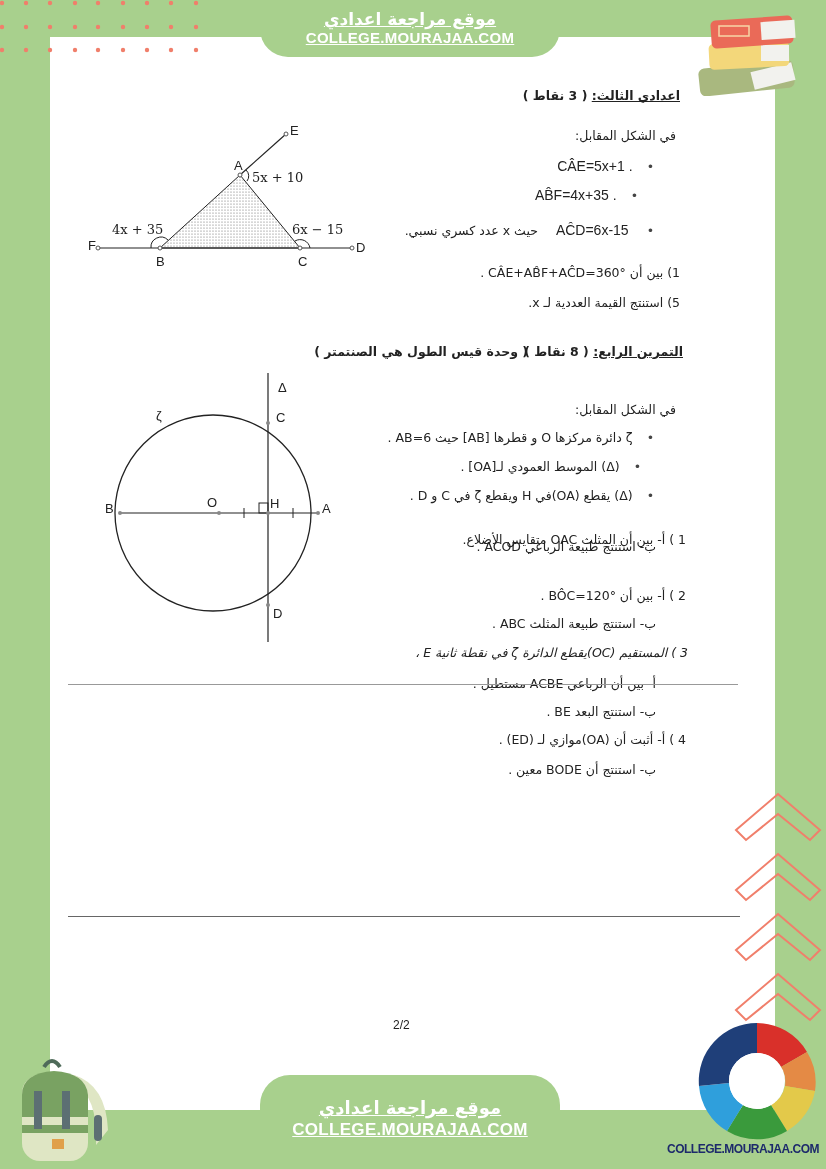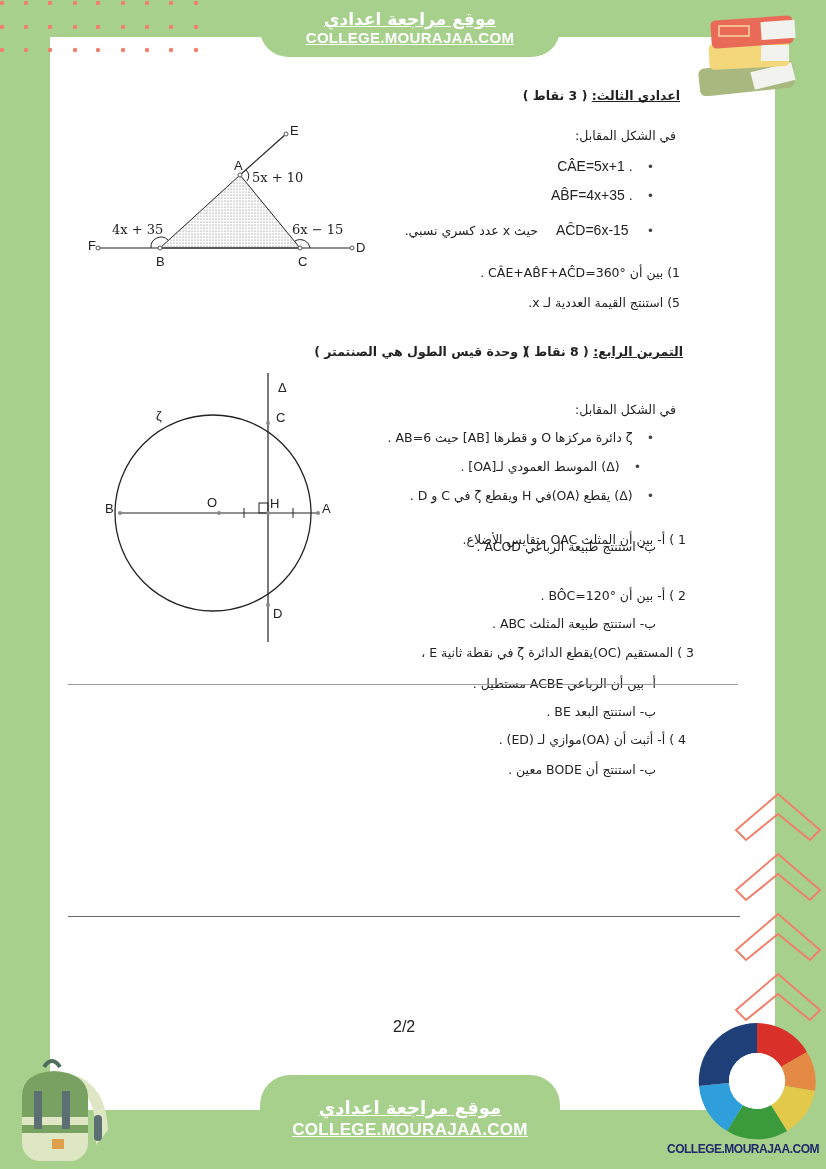--- a/index.html
+++ b/index.html
@@ -13,21 +13,21 @@
   .banner-bottom { position:absolute; left:260px; top:1075px; width:300px; height:94px; background:#a8d08d; border-radius:30px 30px 0 0; text-align:center; color:#fff; }
   .banner-bottom .ar { font-size:18px; font-weight:bold; margin-top:22px; text-decoration:underline; direction:rtl; line-height:22px; }
   .banner-bottom .en { font-family:"Liberation Sans", sans-serif; font-size:17px; font-weight:bold; text-decoration:underline; letter-spacing:0.3px; line-height:22px; }
   .bottom-strip { position:absolute; left:0; top:1110px; width:826px; height:59px; background:#a8d08d; }
   .rtl { direction:rtl; text-align:right; position:absolute; color:#222; font-family:"DejaVu Sans", sans-serif; font-size:12.5px; white-space:nowrap; }
   .title { font-weight:bold; font-size:12.5px; }
   .title u { text-decoration:underline; }
   .math { font-family:"Liberation Sans", sans-serif; font-size:14px; direction:ltr; unicode-bidi:embed; }
   .bullet::before { content:"•"; margin-left:14px; color:#444; }
   .hr { position:absolute; height:1px; background:#666; }
-  .pagenum { position:absolute; left:393px; top:1018px; font-family:"Liberation Sans", sans-serif; font-size:16px; color:#222; }
+  .pagenum { position:absolute; left:393px; top:1018px; font-family:"Liberation Sans", sans-serif; font-size:12px; color:#222; }
   .logo-text { position:absolute; left:667px; top:1142px; font-family:"Liberation Sans", sans-serif; font-weight:bold; font-size:12px; color:#1d2a6b; letter-spacing:-0.5px; }
 </style>
 </head>
 <body>
 
 <div class="paper"></div>
 <div class="top-left-green"></div>
 
 <svg class="dots" viewBox="0 0 210 60">
   <g fill="#f07f6b">
@@ -75,21 +75,21 @@
   <rect x="64" y="9" width="34" height="18" fill="#f2f2ee" transform="rotate(-4 80 18)"></rect>
   <rect x="22" y="14" width="30" height="10" fill="none" stroke="#f7d6a6" stroke-width="1.5"></rect>
 </svg>
 
 <div class="rtl title" style="right:146px;top:88px;">
   <u>اعدادي الثالث:</u>
   <span>( 3 نقاط )</span>
 </div>
 <div class="rtl" style="right:150px;top:128px;">في الشكل المقابل:</div>
 <div class="rtl bullet" style="right:172px;top:158px;"><span class="math">CÂE=5x+1 .</span></div>
-<div class="rtl bullet" style="right:172px;top:187px;"><span class="math">AB̂F=4x+35 .</span></div>
+<div class="rtl bullet" style="right:188px;top:187px;"><span class="math">AB̂F=4x+35 .</span></div>
 <div class="rtl bullet" style="right:172px;top:222px;">
   <span class="math">AĈD=6x-15</span>
   <span style="margin-right:14px">حيث x عدد كسري نسبي.</span>
 </div>
 <div class="rtl" style="right:146px;top:265px;">1) بين أن °CÂE+AB̂F+AĈD=360 .</div>
 <div class="rtl" style="right:146px;top:295px;">5) استنتج القيمة العددية لـ x.</div>
 
 <svg style="position:absolute;left:80px;top:110px;" width="300" height="170" viewBox="0 0 300 170">
   <defs>
     <pattern id="dotp" width="3" height="3" patternUnits="userSpaceOnUse">
@@ -132,21 +132,21 @@
 <div class="rtl" style="right:298px;top:344px;font-weight:bold;">( وحدة قيس الطول هي الصنتمتر )</div>
 <div class="rtl" style="right:150px;top:402px;">في الشكل المقابل:</div>
 <div class="rtl bullet" style="right:172px;top:430px;">ζ دائرة مركزها O و قطرها [AB] حيث AB=6 .</div>
 <div class="rtl bullet" style="right:185px;top:459px;">(Δ) الموسط العمودي لـ[OA] .</div>
 <div class="rtl bullet" style="right:172px;top:488px;">(Δ) يقطع (OA)في H ويقطع ζ في C و D .</div>
 
 <div class="rtl" style="right:140px;top:532px;">1 ) أ- بين أن المثلث OAC متقايس الأضلاع.</div>
 <div class="rtl" style="right:170px;top:539px;">ب- استنتج طبيعة الرباعي ACOD .</div>
 <div class="rtl" style="right:140px;top:588px;">2 ) أ- بين أن °BÔC=120 .</div>
 <div class="rtl" style="right:170px;top:616px;text-align:center;">ب- استنتج طبيعة المثلث ABC .</div>
-<div class="rtl" style="right:132px;top:645px;">3 ) المستقيم (OC)يقطع الدائرة ζ في نقطة ثانية E ،</div>
+<div class="rtl" style="right:138px;top:645px;font-style:italic;">3 ) المستقيم (OC)يقطع الدائرة ζ في نقطة ثانية E ،</div>
 <div class="rtl" style="right:170px;top:676px;">أ- بين أن الرباعي ACBE مستطيل .</div>
 <div class="rtl" style="right:170px;top:704px;">ب- استنتج البعد BE .</div>
 <div class="rtl" style="right:140px;top:732px;">4 ) أ- أثبت أن (OA)موازي لـ (ED) .</div>
 <div class="rtl" style="right:170px;top:762px;">ب- استنتج أن BODE معين .</div>
 
 <div class="hr" style="left:68px;top:684px;width:670px;background:#999;"></div>
 <div class="hr" style="left:68px;top:916px;width:672px;"></div>
 
 <svg style="position:absolute;left:90px;top:370px;" width="270" height="280" viewBox="0 0 270 280">
   <circle cx="123" cy="143" r="98" fill="none" stroke="#222" stroke-width="1.3"></circle>

